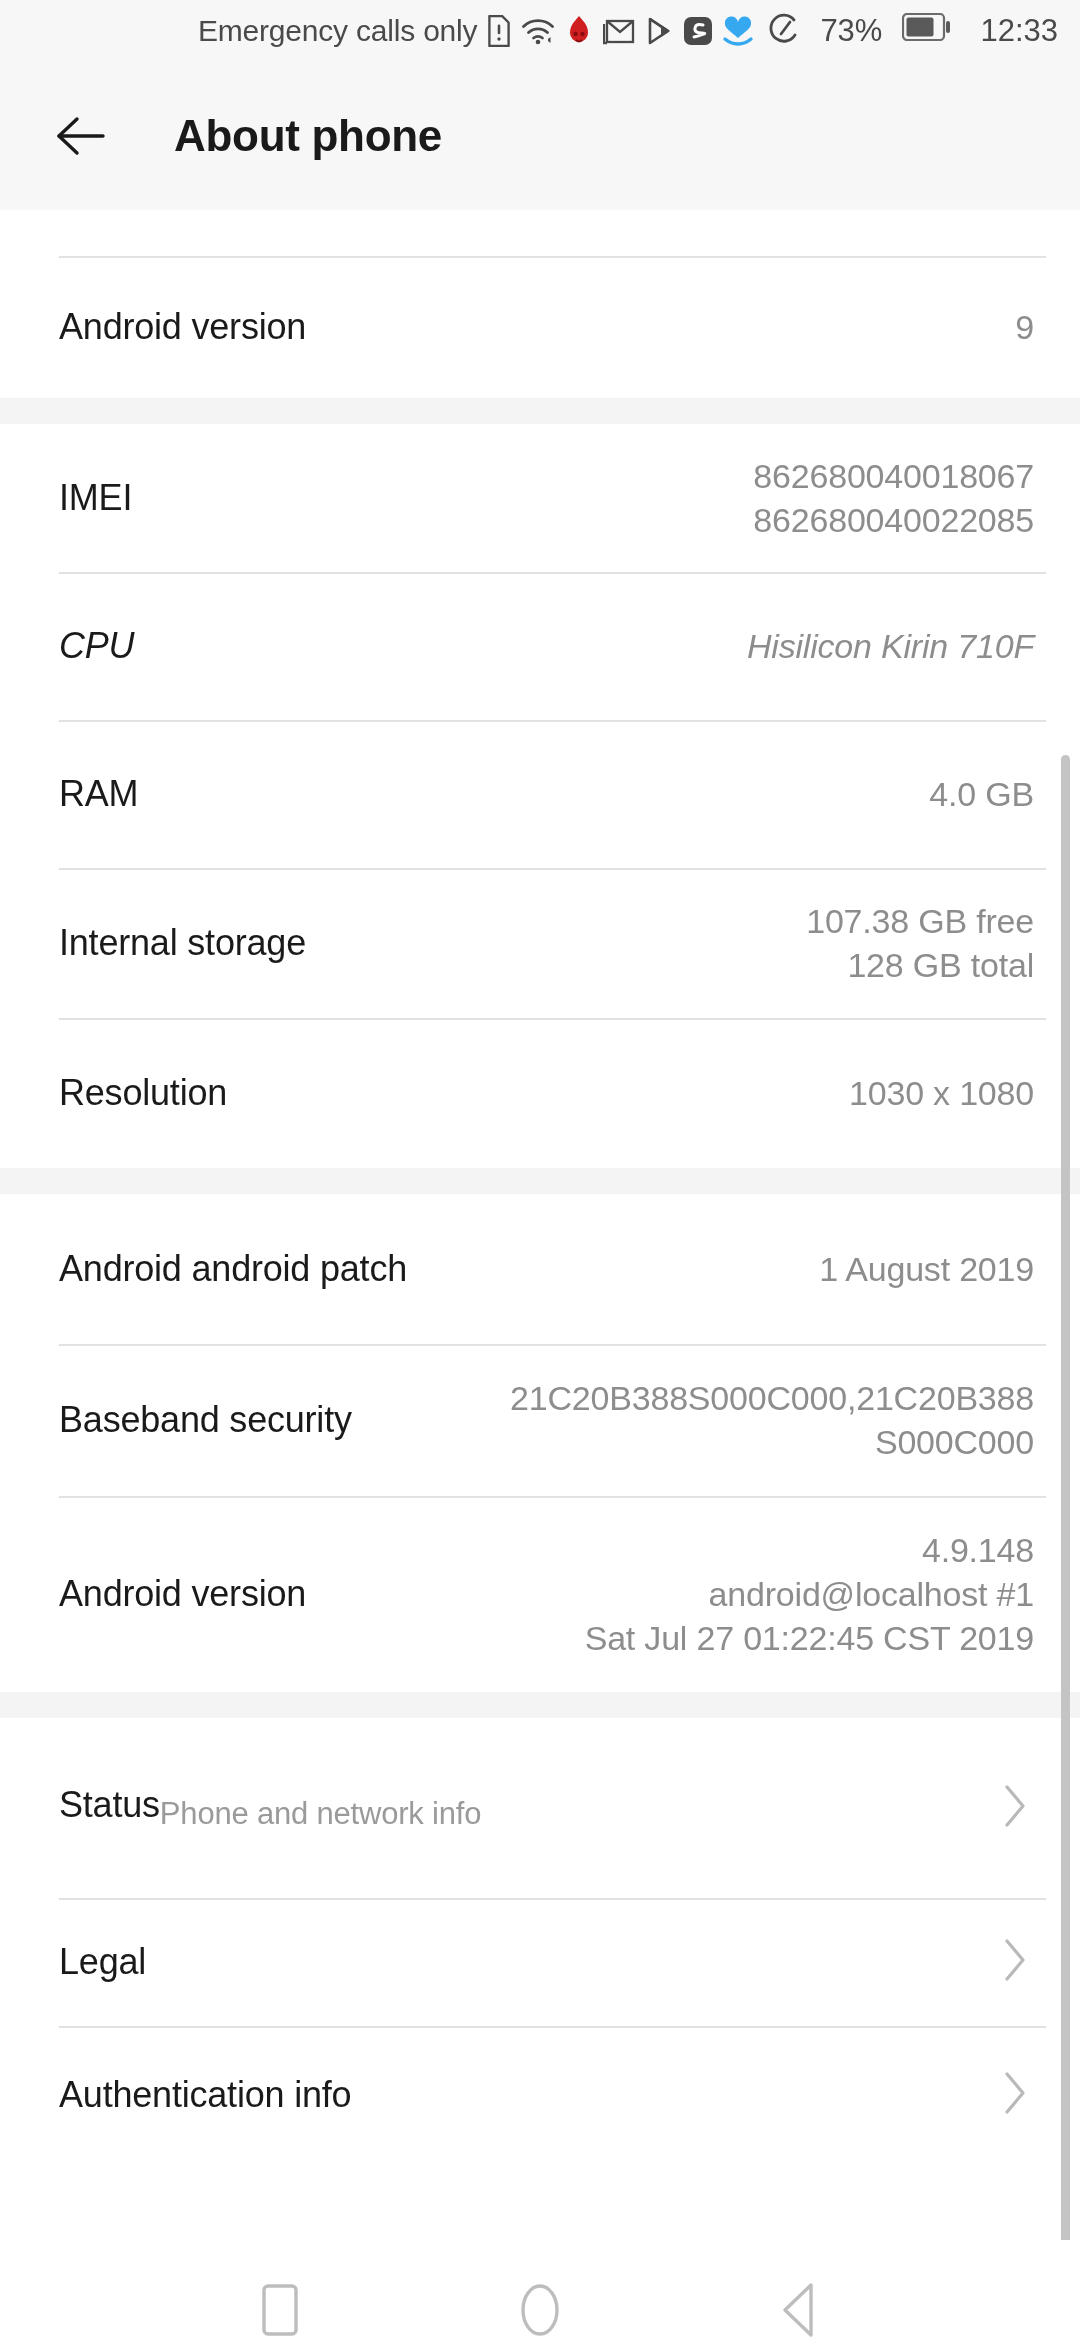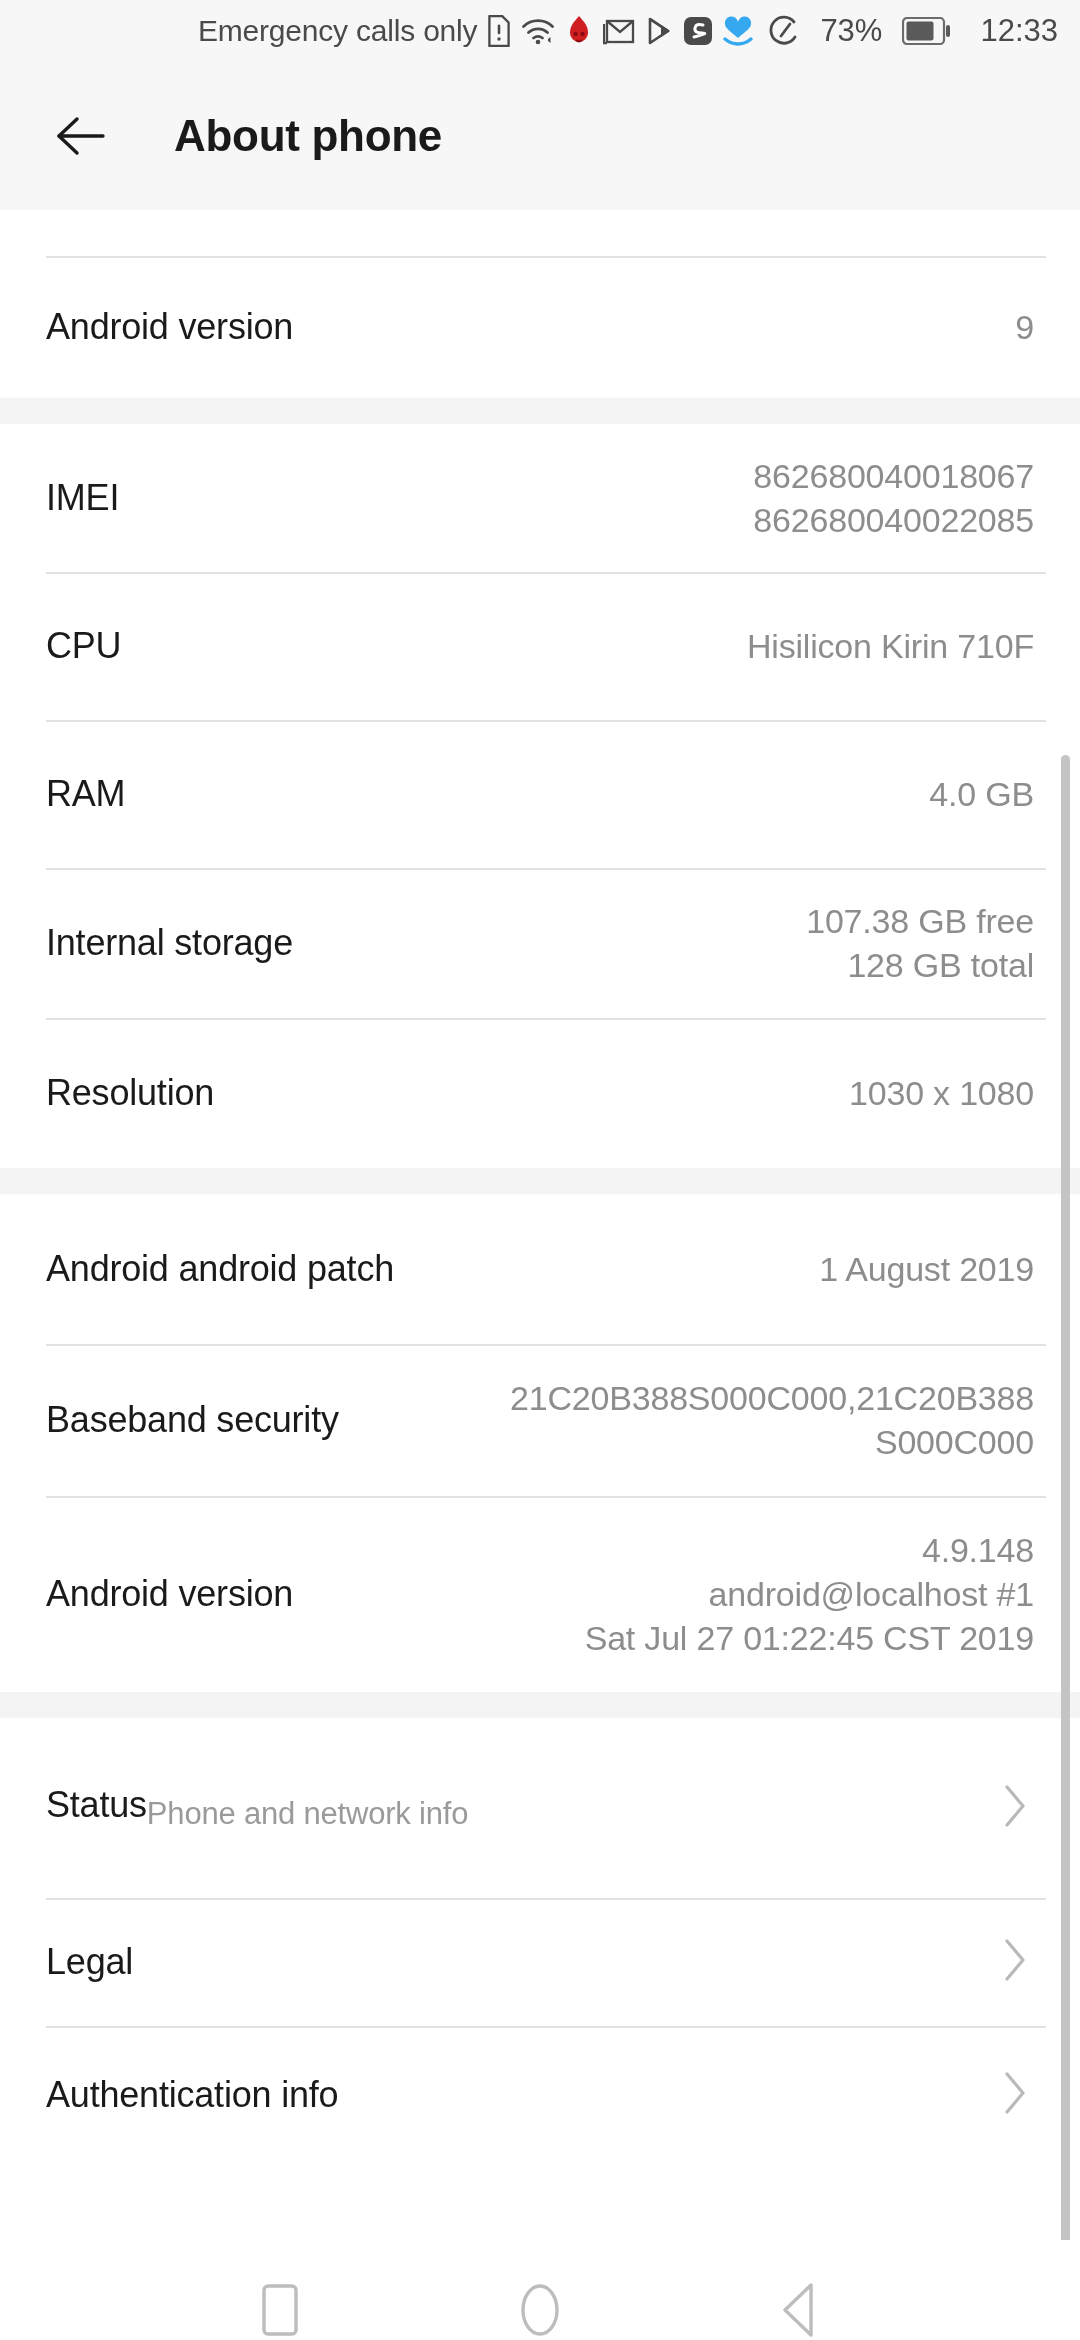--- a/index.html
+++ b/index.html
@@ -26,21 +26,21 @@
   }
   .sb-left {
     display:flex; align-items:center; gap:9px;
     margin-left:auto;
   }
   .sb-carrier {
     font-size:30px; color:#4a4a4a; letter-spacing:-0.2px;
     white-space:nowrap;
   }
   .sb-right {
-    display:flex; align-items:center; gap:20px; margin-left:14px;
+    display:flex; align-items:flex-start; gap:20px; margin-left:14px;
   }
   .sb-pct { font-size:31px; color:#4a4a4a; }
   .sb-time { font-size:31px; color:#4a4a4a; margin-left:10px; }
   .ico { display:inline-flex; align-items:center; justify-content:center; }
 
   
   .header {
     height:148px;
     background:#f7f7f7;
     display:flex;
@@ -60,21 +60,21 @@
     letter-spacing:-0.3px;
   }
 
   
   .scroll-area {
     position:relative;
     height:2030px;
     overflow:hidden;
     background:#ffffff;
   }
-  .section { background:#ffffff; }
+  .section { background:#ffffff;margin-left:13px; }
   .gap { height:26px; background:#f4f4f4; }
 
   .row {
     display:flex;
     align-items:center;
     justify-content:space-between;
     padding:0 46px;
     background:#ffffff;
     position:relative;
   }
@@ -262,21 +262,21 @@
     <div class="gap"></div>
 
     <div class="section">
       <div class="row" style="height:148px;">
         <div class="row-label">IMEI</div>
         <div class="row-value">
           <div>862680040018067</div>
           <div>862680040022085</div>
         </div>
       </div>
-      <div class="row" style="height:148px;">
+      <div class="row" style="height:148px;font-style:italic;">
         <div class="row-label">CPU</div>
         <div class="row-value">
           <div>Hisilicon Kirin 710F</div>
         </div>
       </div>
       <div class="row" style="height:148px;">
         <div class="row-label">RAM</div>
         <div class="row-value">
           <div>4.0 GB</div>
         </div>

